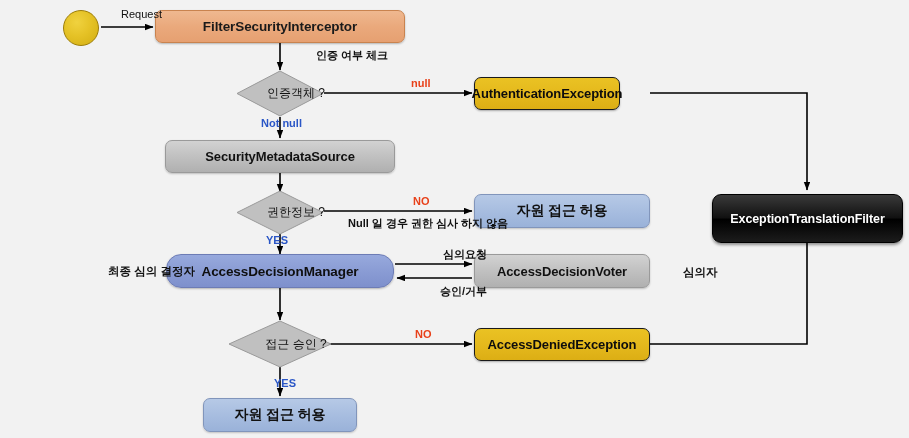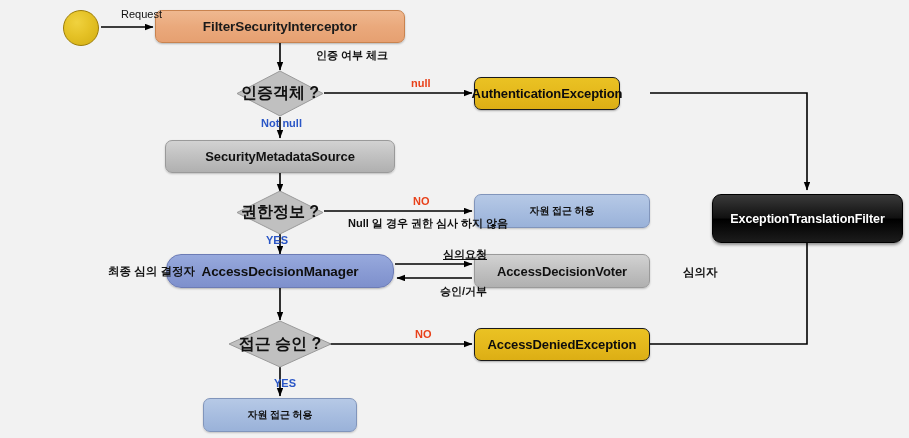--- a/index.html
+++ b/index.html
@@ -35,21 +35,21 @@
   }
   .n-yellow{
     background:linear-gradient(to bottom,#eac223 0%,#e4b81c 55%,#dcae14 100%);
     border:1.5px solid #1a1a1a;
     color:#0d0d0d;font-size:13px;
     box-shadow:0 1px 2px rgba(0,0,0,.3);
   }
   .n-bluelight{
     background:linear-gradient(to bottom,#b6c9e6 0%,#a6bcdf 55%,#9ab2d9 100%);
     border:1px solid #8195bb;
-    color:#111;font-size:10px;
+    color:#111;font-size:14px;
     box-shadow:0 1px 2px rgba(0,0,0,.2);
   }
   .n-blue{
     background:linear-gradient(to bottom,#97a9dd 0%,#8a9cd4 50%,#7e90cc 100%);
     border:1px solid #6d7cb5;
     color:#0f0f0f;font-size:13.5px;
     box-shadow:0 1px 2px rgba(0,0,0,.25);
   }
   .n-black{
     background:linear-gradient(to bottom,#3a3a3a 0%,#111 48%,#000 52%,#1c1c1c 100%);
@@ -60,23 +60,23 @@
   }
   .start-circle{
     position:absolute;
     border-radius:50%;
     background:radial-gradient(circle at 38% 33%,#f0d23f 0%,#e5c226 45%,#d2ad12 100%);
     border:1px solid #9c7d08;
   }
   .diamond-wrap{position:absolute;}
   .diamond-wrap svg{display:block;}
   .diamond-label{
-    position:absolute;left:0;top:0;width:100%;height:100%;
+    position:absolute;left:16px;top:0;width:100%;height:100%;
     display:flex;align-items:center;justify-content:center;
-    font-size:16px;font-weight:bold;color:#111;
+    font-size:12px;font-weight:normal;color:#111;
   }
   .lbl{
     position:absolute;
     font-weight:bold;
     white-space:pre;
     line-height:1.35;
     padding-left:28px;
   }
   .lbl-dark{color:#111;font-size:11px;}
   .lbl-red{color:#e8411a;font-size:11px;}
@@ -175,21 +175,21 @@
   <div class="lbl lbl-red" style="left:383px;top:76px;">null</div>
 
   <div class="lbl lbl-blue" style="left:233px;top:116px;">Not null</div>
 
   <div class="lbl lbl-red" style="left:385px;top:194px;">NO</div>
 
   <div class="lbl lbl-dark" style="left:320px;top:216px;">Null 일 경우 권한 심사 하지 않음</div>
 
   <div class="lbl lbl-blue" style="left:238px;top:233px;">YES</div>
 
-  <div class="lbl lbl-dark" style="left:415px;top:247px;text-decoration:underline;">심의요청</div>
+  <div class="lbl lbl-dark" style="left:415px;top:247px;">심의요청</div>
 
   <div class="lbl lbl-dark" style="left:412px;top:284px;">승인/거부</div>
 
   <div class="lbl lbl-red" style="left:387px;top:327px;">NO</div>
 
   <div class="lbl lbl-blue" style="left:246px;top:376px;">YES</div>
 
 
   <div class="lbl lbl-note" style="left:80px;top:264px;">최종 심의 결정자</div>
 

